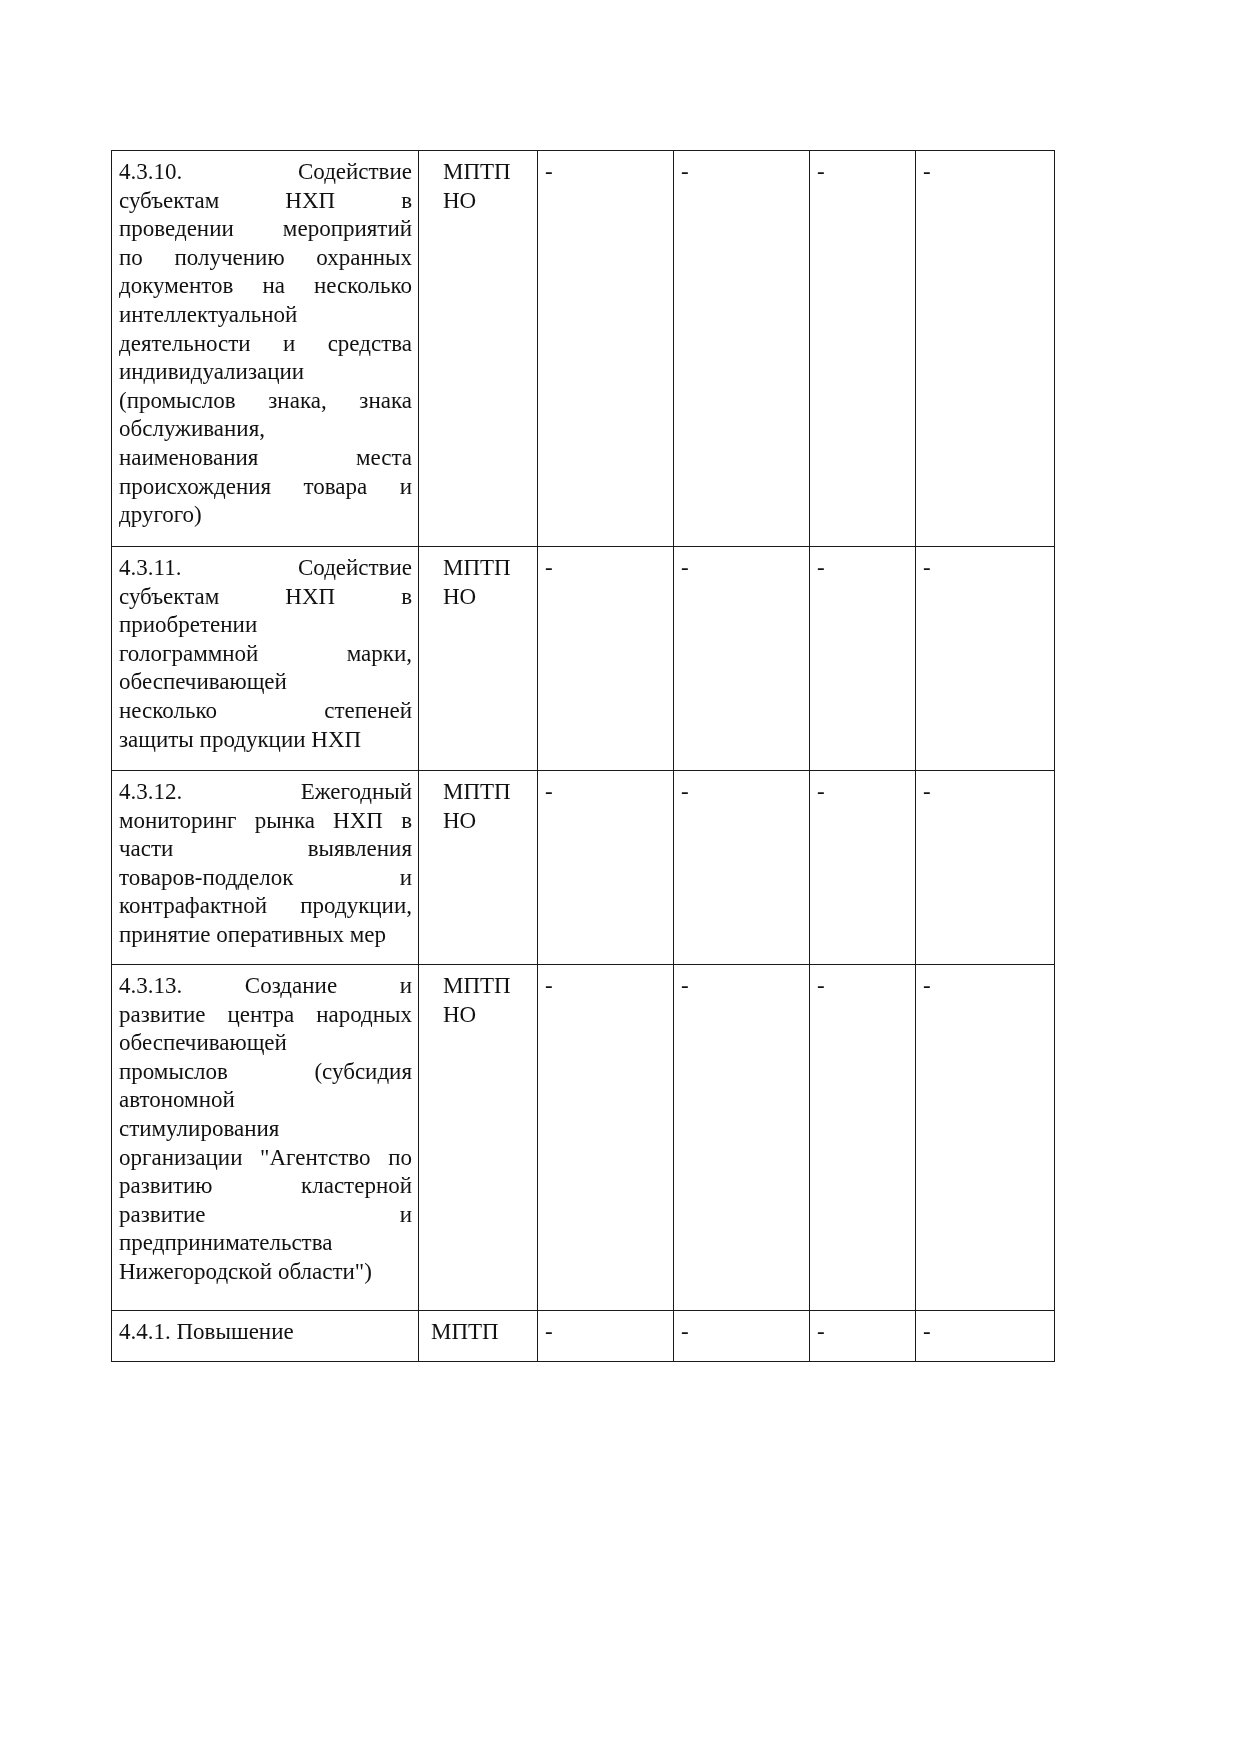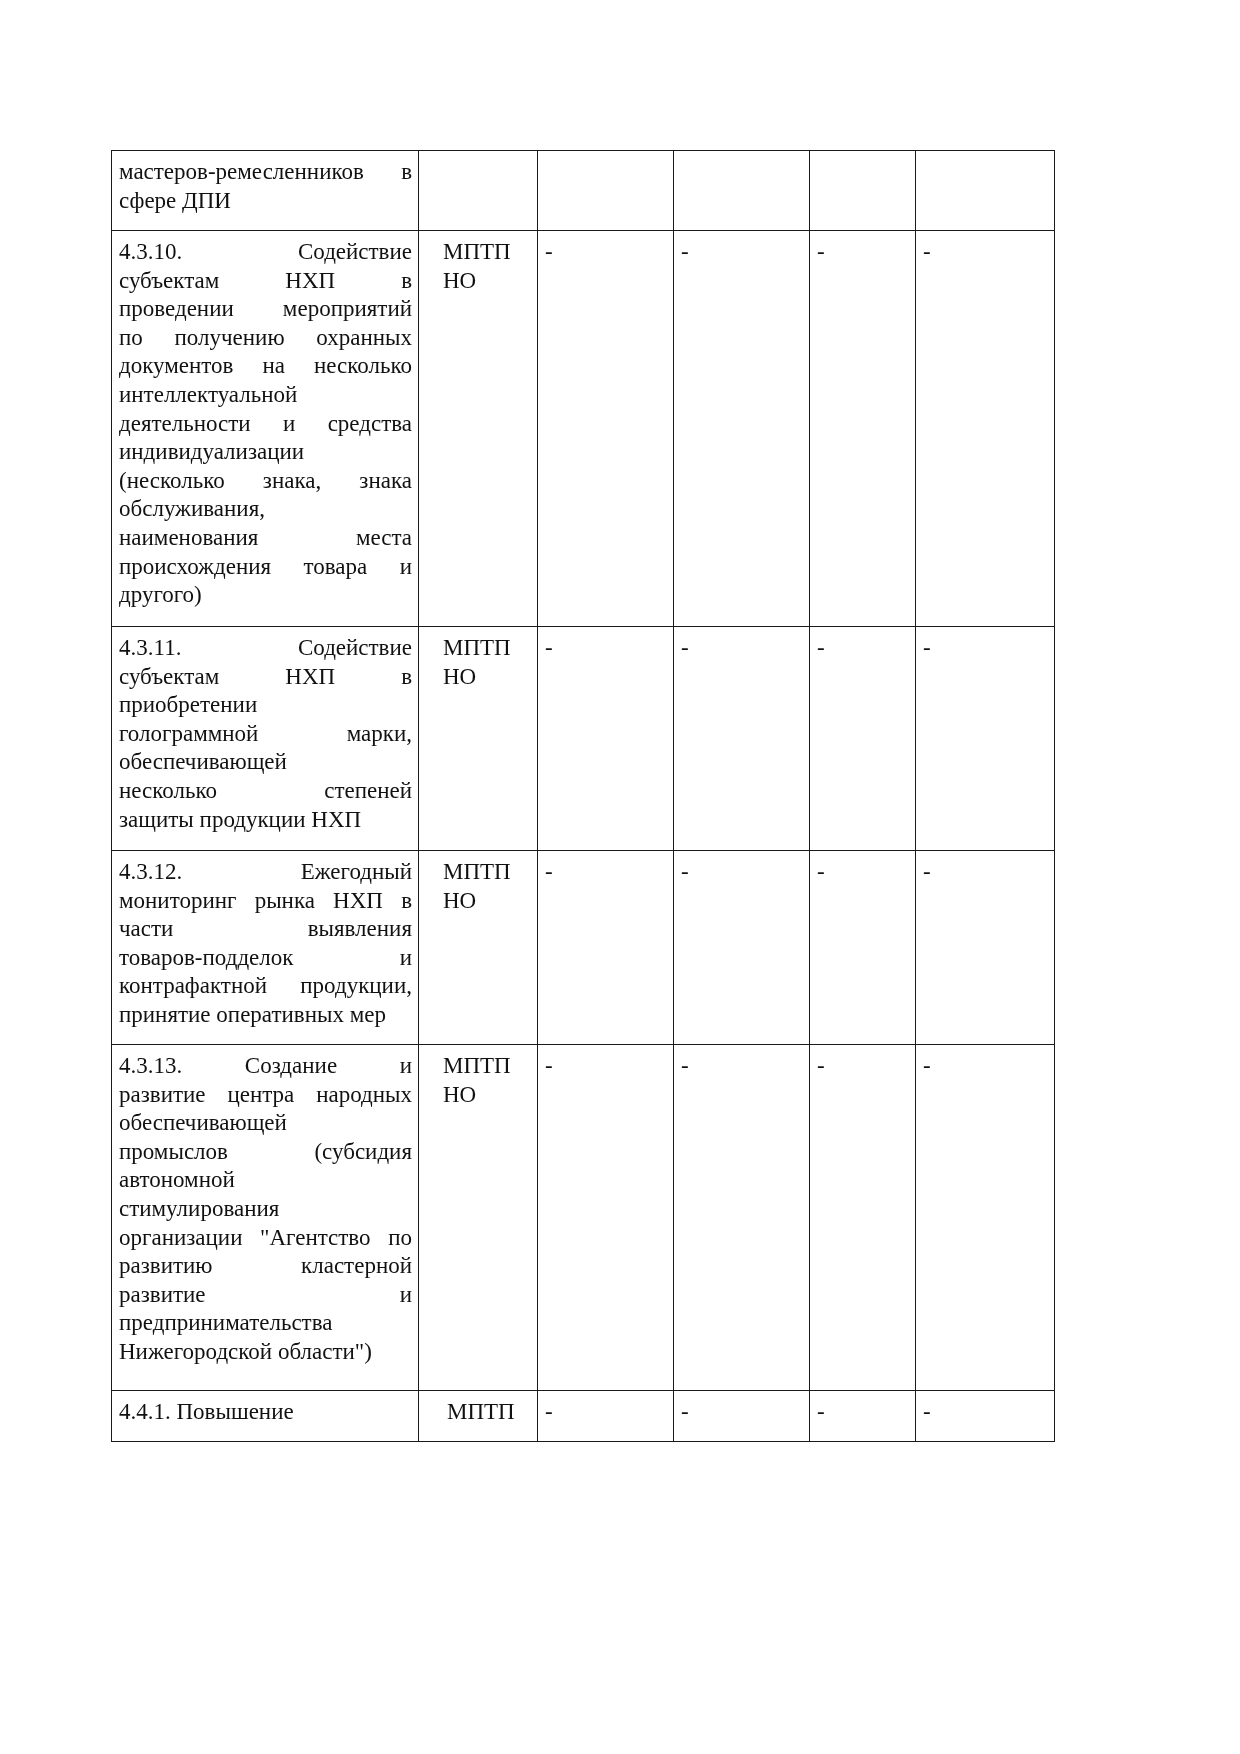--- a/index.html
+++ b/index.html
@@ -56,42 +56,31 @@
 <table class="doc-table">
   <colgroup>
     <col style="width:307px">
     <col style="width:119px">
     <col style="width:136px">
     <col style="width:136px">
     <col style="width:106px">
     <col style="width:139px">
   </colgroup>
   <tbody id="table-body">
-  <tr style="height: 80px;">
-        <td class="desc">
-          <span class="desc-line">мастеров-ремесленников в</span>
-          <span class="desc-line last">сфере ДПИ</span>
-        </td>
-        <td class="resp" style="padding-left: 24px; padding-right: 24px;"></td>
-        <td class="val"></td>
-        <td class="val"></td>
-        <td class="val"></td>
-        <td class="val"></td>
-      </tr>
       <tr style="height: 396px;">
         <td class="desc">
           <span class="desc-line">4.3.10. Содействие</span>
           <span class="desc-line">субъектам НХП в</span>
           <span class="desc-line">проведении мероприятий</span>
           <span class="desc-line">по получению охранных</span>
           <span class="desc-line">документов на несколько</span>
           <span class="desc-line last">интеллектуальной</span>
           <span class="desc-line">деятельности и средства</span>
           <span class="desc-line last">индивидуализации</span>
-          <span class="desc-line">(несколько знака, знака</span>
+          <span class="desc-line">(промыслов знака, знака</span>
           <span class="desc-line last">обслуживания,</span>
           <span class="desc-line">наименования места</span>
           <span class="desc-line">происхождения товара и</span>
           <span class="desc-line last">другого)</span>
         </td>
         <td class="resp" style="padding-left: 24px; padding-right: 24px;">МПТП НО</td>
         <td class="val">-</td>
         <td class="val">-</td>
         <td class="val">-</td>
         <td class="val">-</td>
@@ -144,20 +133,20 @@
         <td class="resp" style="padding-left: 24px; padding-right: 24px;">МПТП НО</td>
         <td class="val">-</td>
         <td class="val">-</td>
         <td class="val">-</td>
         <td class="val">-</td>
       </tr>
       <tr style="height: 51px;">
         <td class="desc">
           <span class="desc-line last">4.4.1. Повышение</span>
         </td>
-        <td class="resp" style="padding-left: 28px; padding-right: 24px;">МПТП</td>
+        <td class="resp" style="padding-left: 12px; padding-right: 24px;">МПТП</td>
         <td class="val">-</td>
         <td class="val">-</td>
         <td class="val">-</td>
         <td class="val">-</td>
       </tr>
     </tbody>
 </table>
 
 </body></html>

